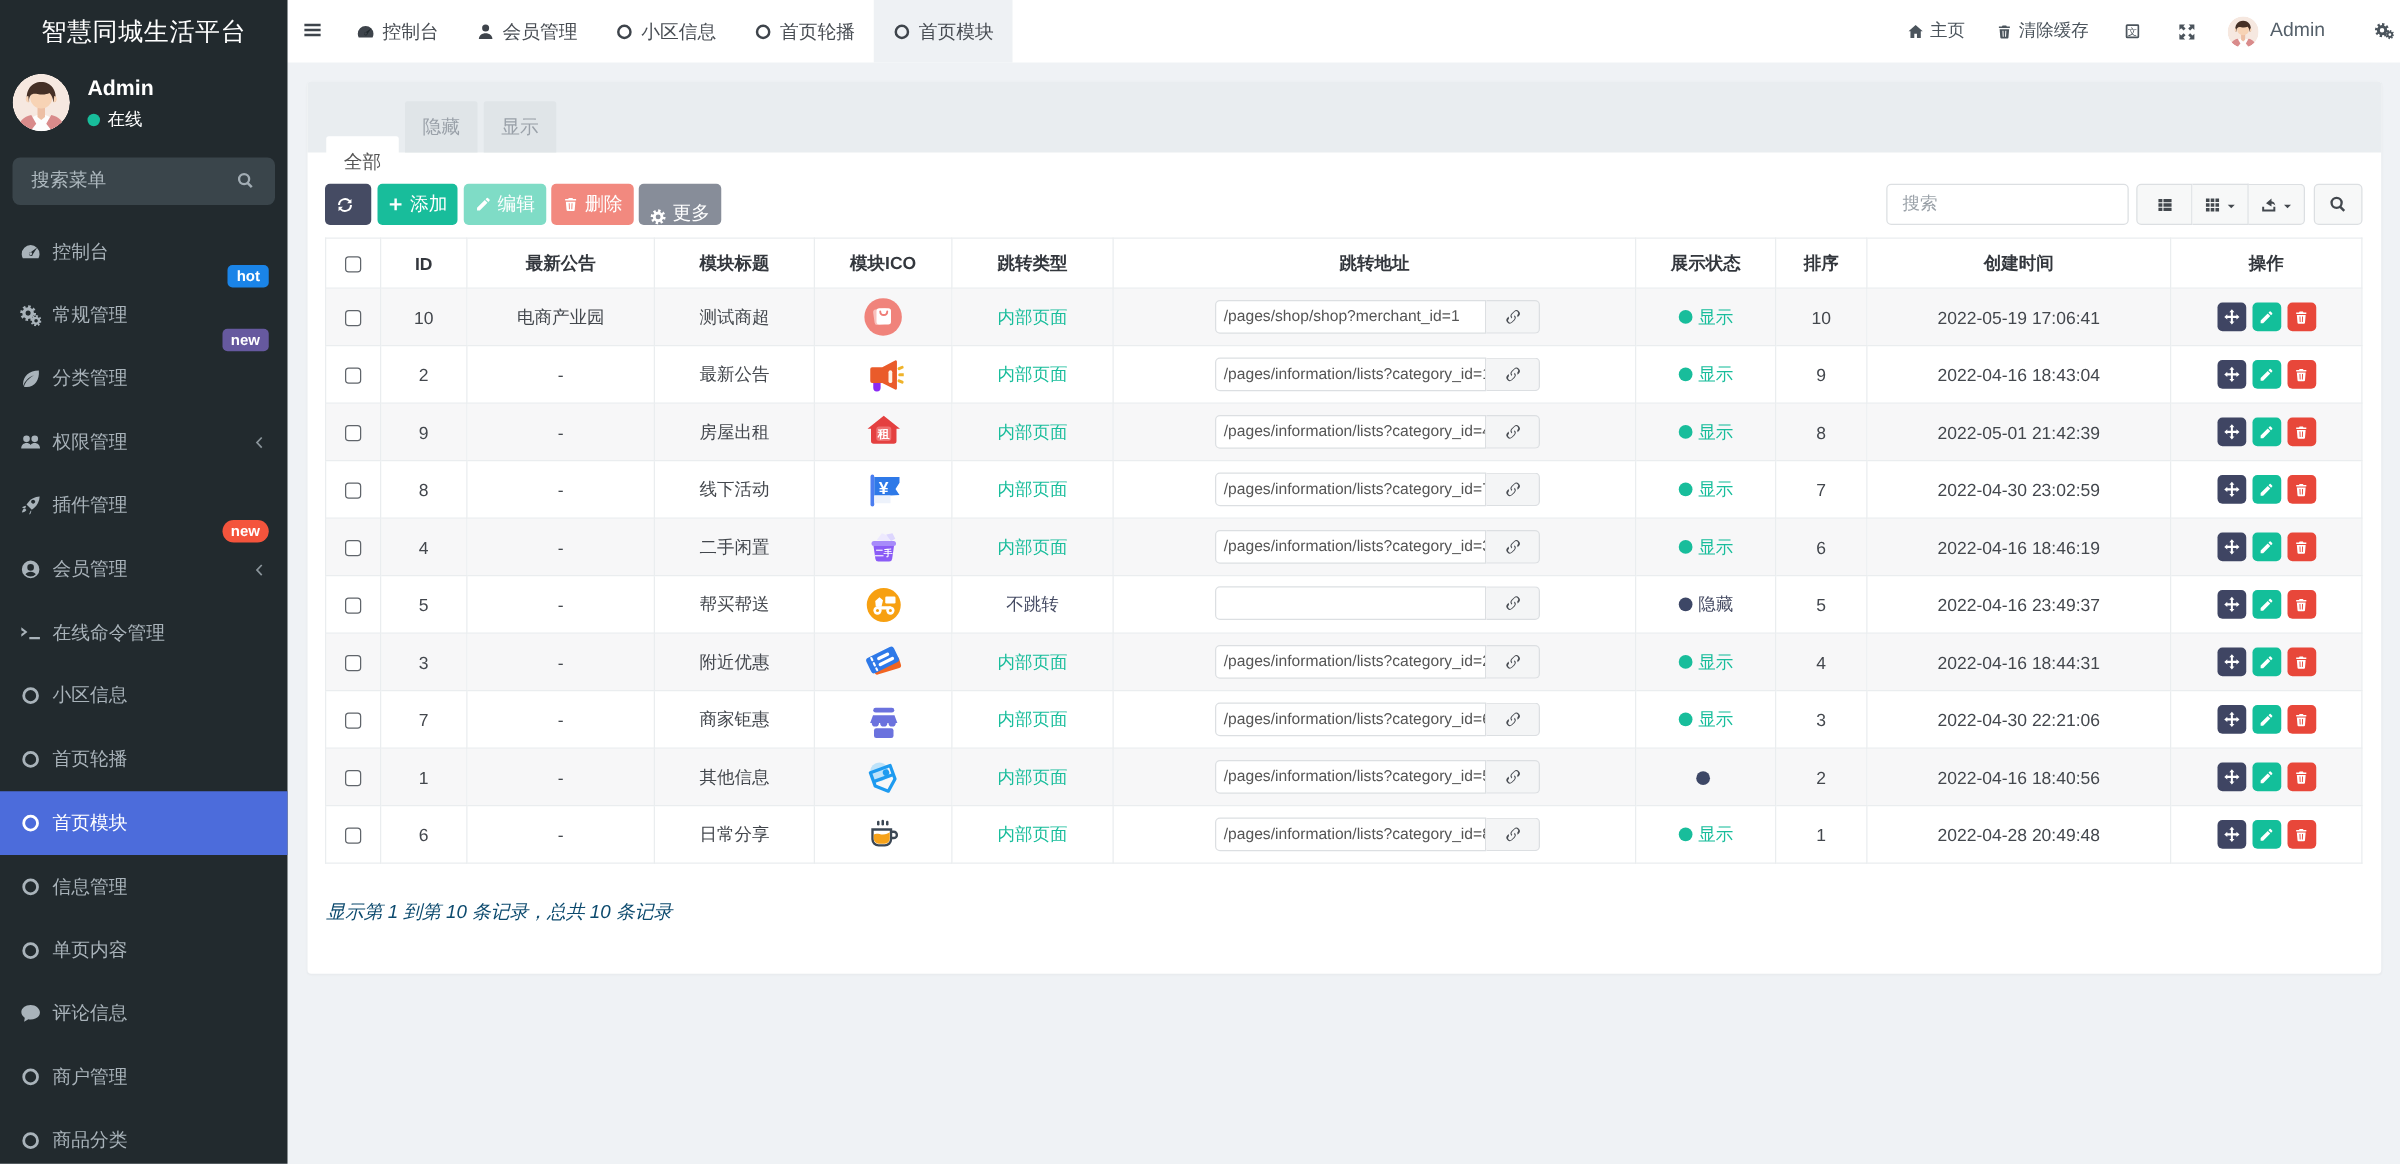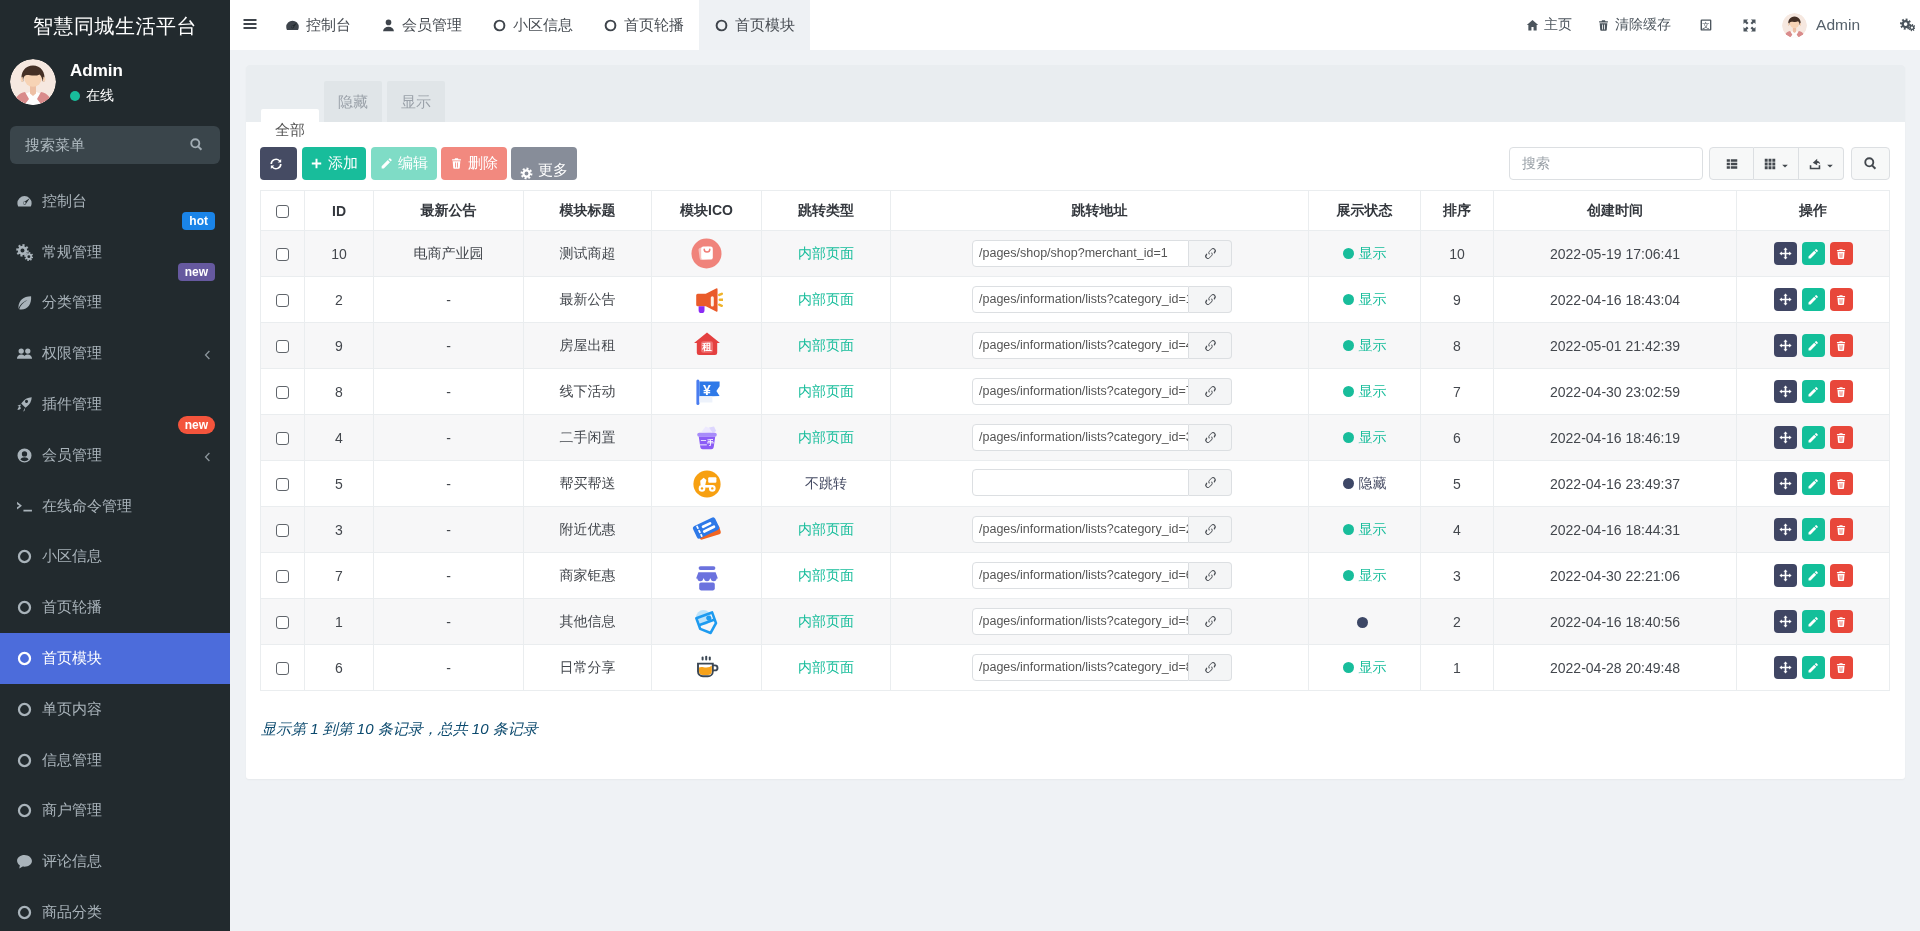--- a/index.html
+++ b/index.html
@@ -188,39 +188,39 @@
 <div class="mitem active">
         <svg width="17" height="17" viewBox="0 0 16 16" style="vertical-align:-2px;">
           <circle cx="8" cy="8" r="5.2" fill="none" stroke="currentColor" stroke-width="2.1"></circle>
         </svg>
         <span class="mtxt">首页模块</span>
       </div>
 <div class="mitem">
         <svg width="17" height="17" viewBox="0 0 16 16" style="vertical-align:-2px;">
           <circle cx="8" cy="8" r="5.2" fill="none" stroke="currentColor" stroke-width="2.1"></circle>
         </svg>
+        <span class="mtxt">信息管理</span>
+      </div>
+<div class="mitem">
+        <svg width="17" height="17" viewBox="0 0 16 16" style="vertical-align:-2px;">
+          <circle cx="8" cy="8" r="5.2" fill="none" stroke="currentColor" stroke-width="2.1"></circle>
+        </svg>
         <span class="mtxt">单页内容</span>
       </div>
 <div class="mitem">
         <svg width="17" height="17" viewBox="0 0 16 16" style="vertical-align:-2px;">
-          <circle cx="8" cy="8" r="5.2" fill="none" stroke="currentColor" stroke-width="2.1"></circle>
-        </svg>
-        <span class="mtxt">信息管理</span>
+          <path d="M8 1.8c-3.9 0-7 2.4-7 5.4 0 1.7 1 3.3 2.6 4.3L3.1 14.5l3.2-1.8c.55.1 1.1.16 1.7.16 3.9 0 7-2.4 7-5.4s-3.1-5.66-7-5.66z" fill="currentColor"></path>
+        </svg>
+        <span class="mtxt">评论信息</span>
       </div>
 <div class="mitem">
         <svg width="17" height="17" viewBox="0 0 16 16" style="vertical-align:-2px;">
           <circle cx="8" cy="8" r="5.2" fill="none" stroke="currentColor" stroke-width="2.1"></circle>
         </svg>
         <span class="mtxt">商户管理</span>
-      </div>
-<div class="mitem">
-        <svg width="17" height="17" viewBox="0 0 16 16" style="vertical-align:-2px;">
-          <path d="M8 1.8c-3.9 0-7 2.4-7 5.4 0 1.7 1 3.3 2.6 4.3L3.1 14.5l3.2-1.8c.55.1 1.1.16 1.7.16 3.9 0 7-2.4 7-5.4s-3.1-5.66-7-5.66z" fill="currentColor"></path>
-        </svg>
-        <span class="mtxt">评论信息</span>
       </div>
 <div class="mitem">
         <svg width="17" height="17" viewBox="0 0 16 16" style="vertical-align:-2px;">
           <circle cx="8" cy="8" r="5.2" fill="none" stroke="currentColor" stroke-width="2.1"></circle>
         </svg>
         <span class="mtxt">商品分类</span>
       </div>
   </div>
 </div>
 

